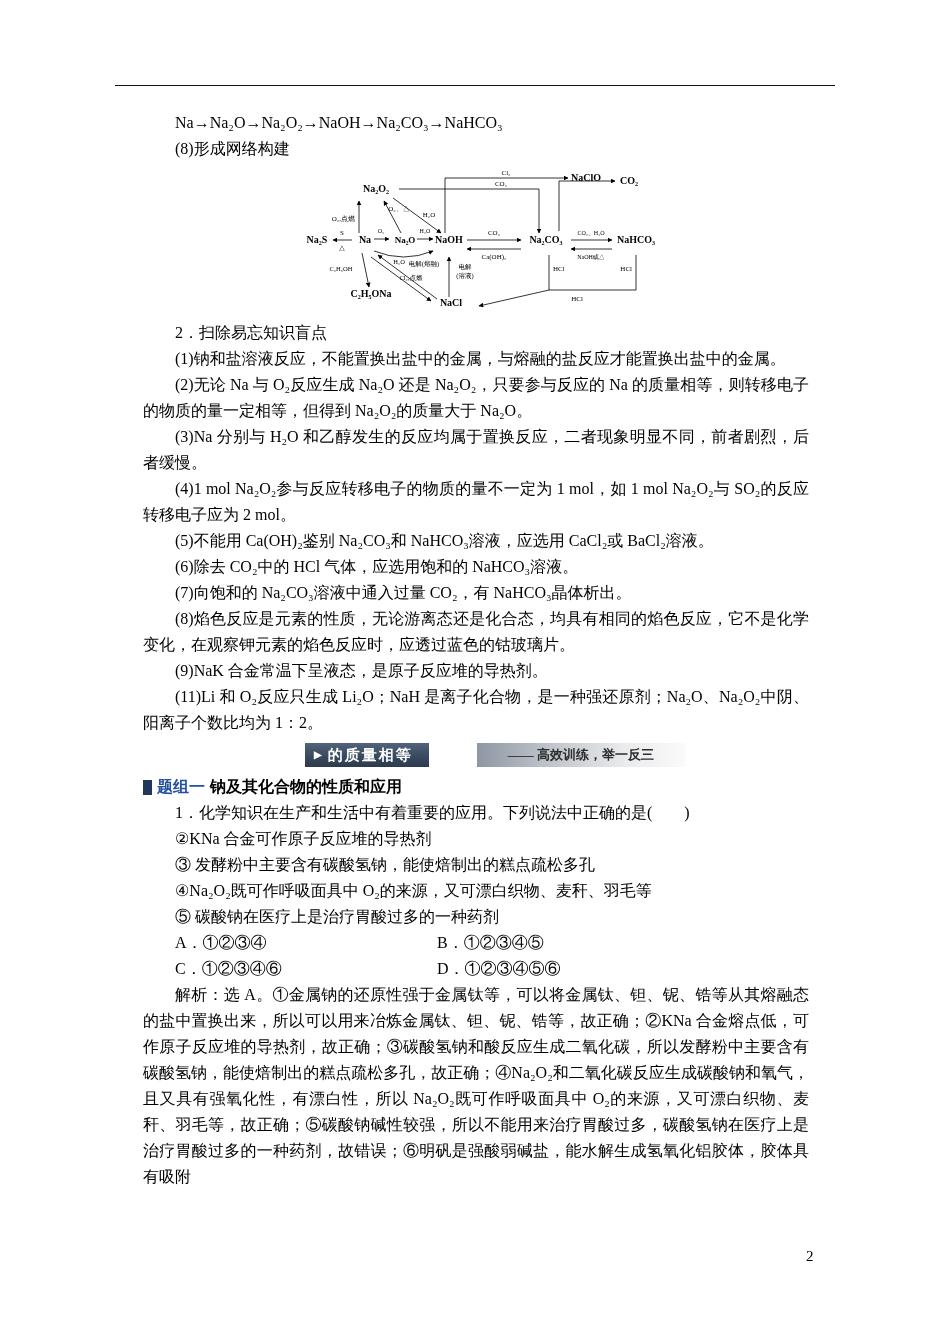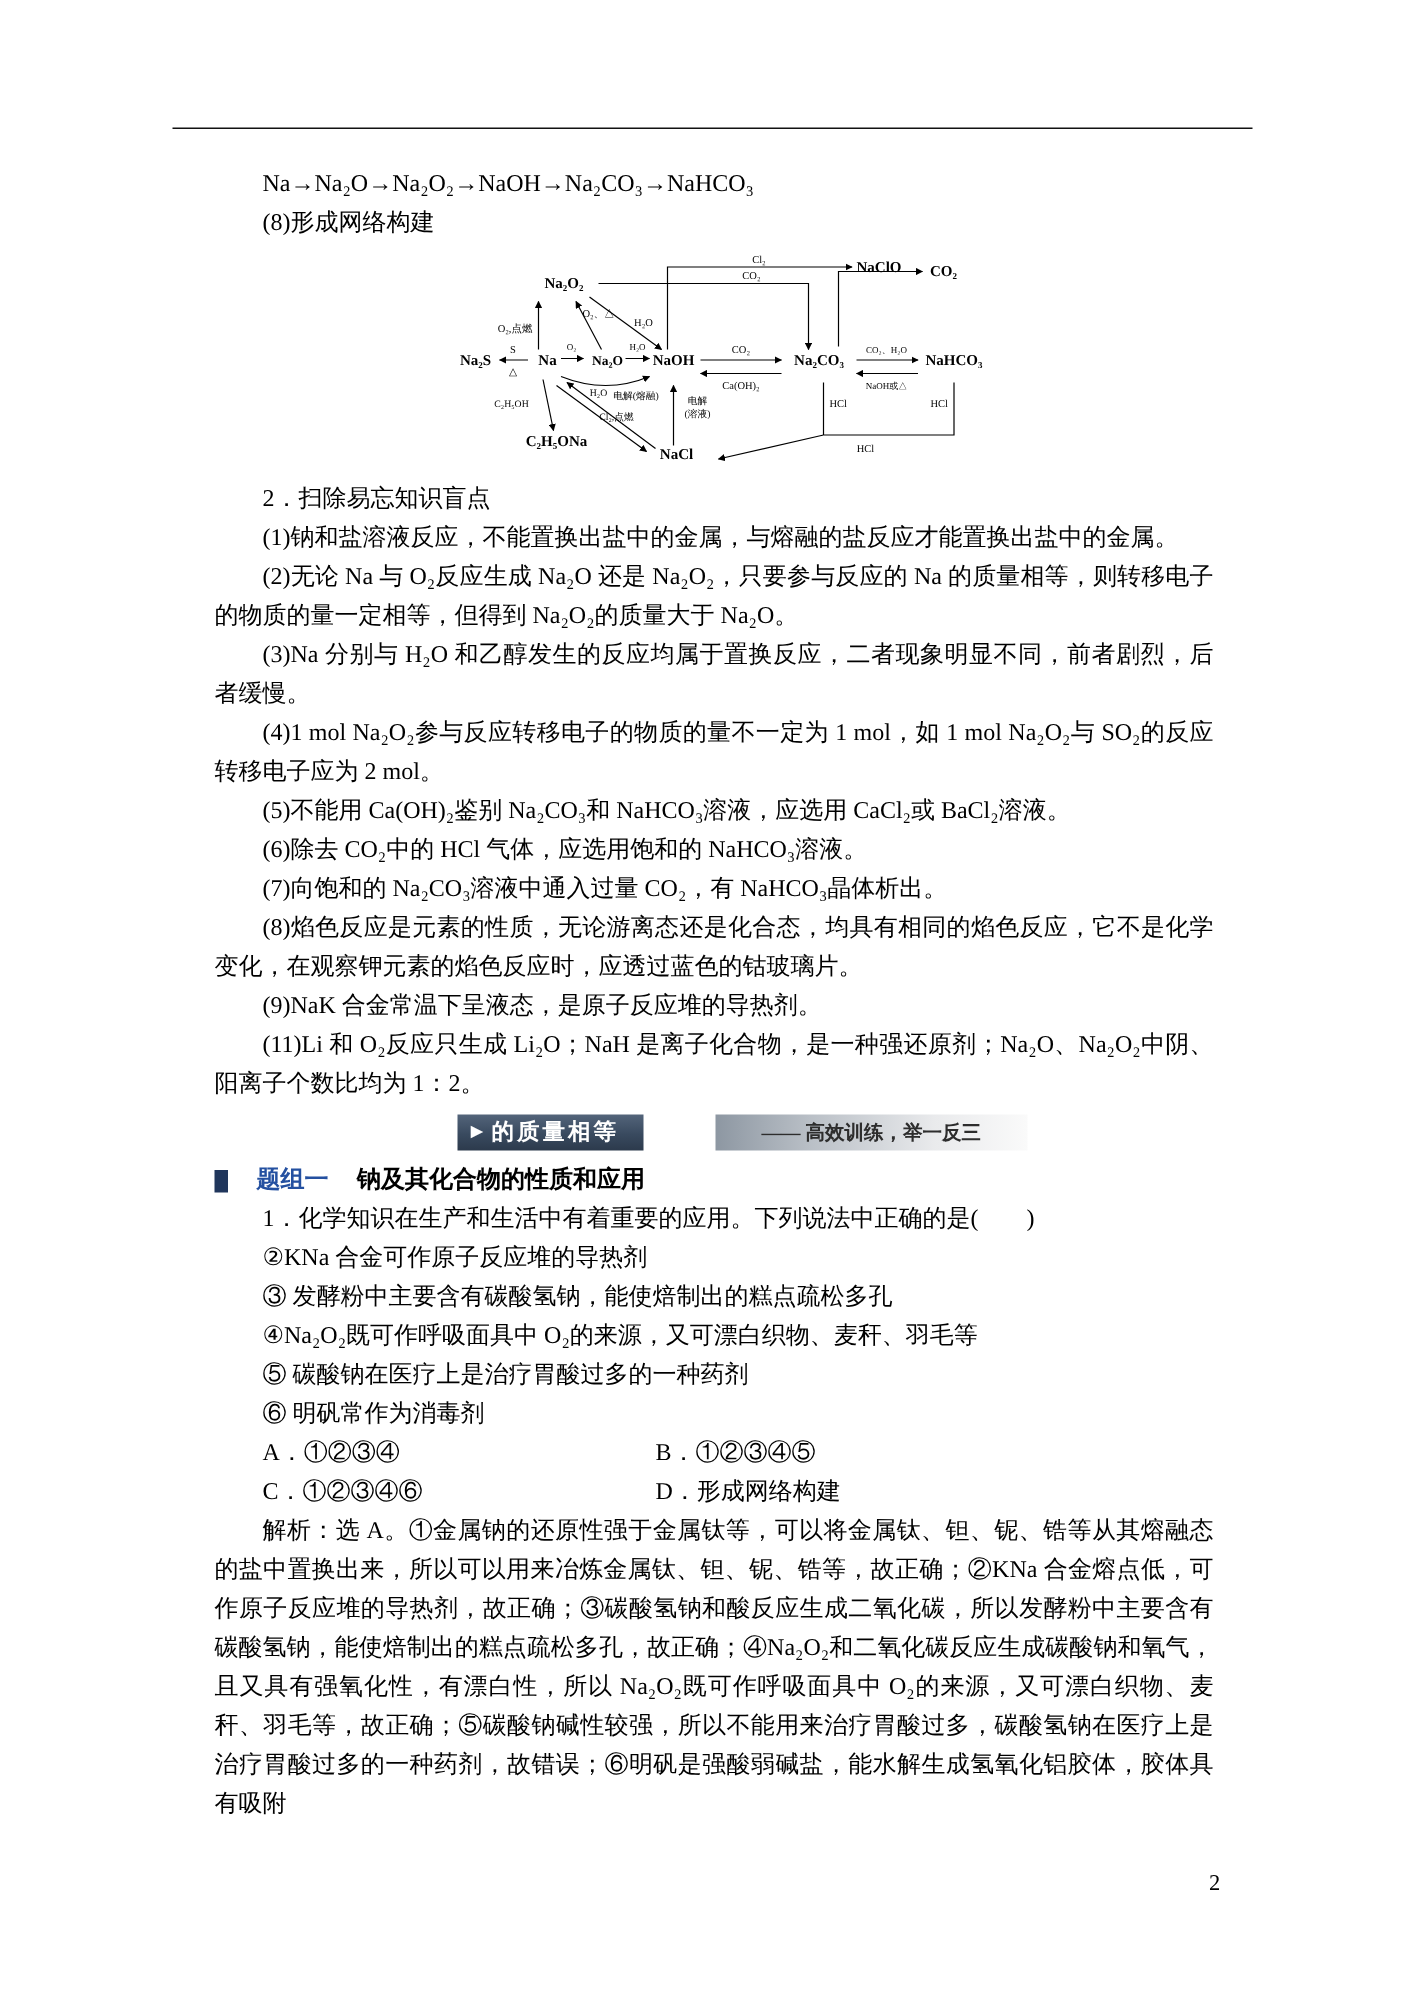--- a/index.html
+++ b/index.html
@@ -27,21 +27,21 @@
     display:flex; align-items:center; gap:6px; padding:0 16px 0 9px;
     background:linear-gradient(180deg,#53647a 0%, #394a5f 55%, #2c3a4c 100%);
     color:#fff; font-weight:bold; font-size:15px; letter-spacing:2px; white-space:nowrap;
   }
   .banner-left .play { font-size:10px; letter-spacing:0; }
   .banner-right {
     flex:1; display:flex; align-items:center; justify-content:center;
     background:linear-gradient(90deg,#8d97a2 0%, #b9bfc6 30%, #e9eaec 70%, #fafafa 100%);
     color:#2d2d2d; font-weight:bold; font-size:13px; white-space:nowrap;margin-left:48px;
   }
-  .group-head { display:flex; align-items:center; gap:19px; line-height:26px; }
+  .group-head { display:flex; align-items:center; gap:5px; line-height:26px; }
   .gmarker { display:inline-block; width:9px; height:15px; background:#20365c; }
   .gname { color:#2450a0; font-weight:bold; }
   .gtitle { font-weight:bold; }
   .choices { display:flex; padding-left:32px; line-height:26px; }
   .choices .c1 { width:262px; }
   .page-number { position:absolute; left:806px; top:1248px; font-size:15px; }
 </style>
 </head>
 <body>
 
@@ -148,29 +148,28 @@
       <span class="gname">题组一</span>
       <span class="gtitle">钠及其化合物的性质和应用</span>
     </div>
 
     <p class="para">1．化学知识在生产和生活中有着重要的应用。下列说法中正确的是(　　)</p>
 
     <p class="para">②KNa 合金可作原子反应堆的导热剂</p>
     <p class="para">③ 发酵粉中主要含有碳酸氢钠，能使焙制出的糕点疏松多孔</p>
     <p class="para">④Na₂O₂既可作呼吸面具中 O₂的来源，又可漂白织物、麦秆、羽毛等</p>
     <p class="para">⑤ 碳酸钠在医疗上是治疗胃酸过多的一种药剂</p>
-    <p class="para">⑥ 明矾常作为消毒剂</p>
 
     <div class="choices">
       <span class="c1">A．①②③④</span>
       <span class="c2">B．①②③④⑤</span>
     </div>
     <div class="choices">
       <span class="c1">C．①②③④⑥</span>
-      <span class="c2">D．形成网络构建</span>
+      <span class="c2">D．①②③④⑤⑥</span>
     </div>
 
     <p class="para">解析：选 A。①金属钠的还原性强于金属钛等，可以将金属钛、钽、铌、锆等从其熔融态的盐中置换出来，所以可以用来冶炼金属钛、钽、铌、锆等，故正确；②KNa 合金熔点低，可作原子反应堆的导热剂，故正确；③碳酸氢钠和酸反应生成二氧化碳，所以发酵粉中主要含有碳酸氢钠，能使焙制出的糕点疏松多孔，故正确；④Na₂O₂和二氧化碳反应生成碳酸钠和氧气，且又具有强氧化性，有漂白性，所以 Na₂O₂既可作呼吸面具中 O₂的来源，又可漂白织物、麦秆、羽毛等，故正确；⑤碳酸钠碱性较强，所以不能用来治疗胃酸过多，碳酸氢钠在医疗上是治疗胃酸过多的一种药剂，故错误；⑥明矾是强酸弱碱盐，能水解生成氢氧化铝胶体，胶体具有吸附</p>
 
   </div>
 
   <div class="page-number">2</div>
 </div>
 
 </body></html>

